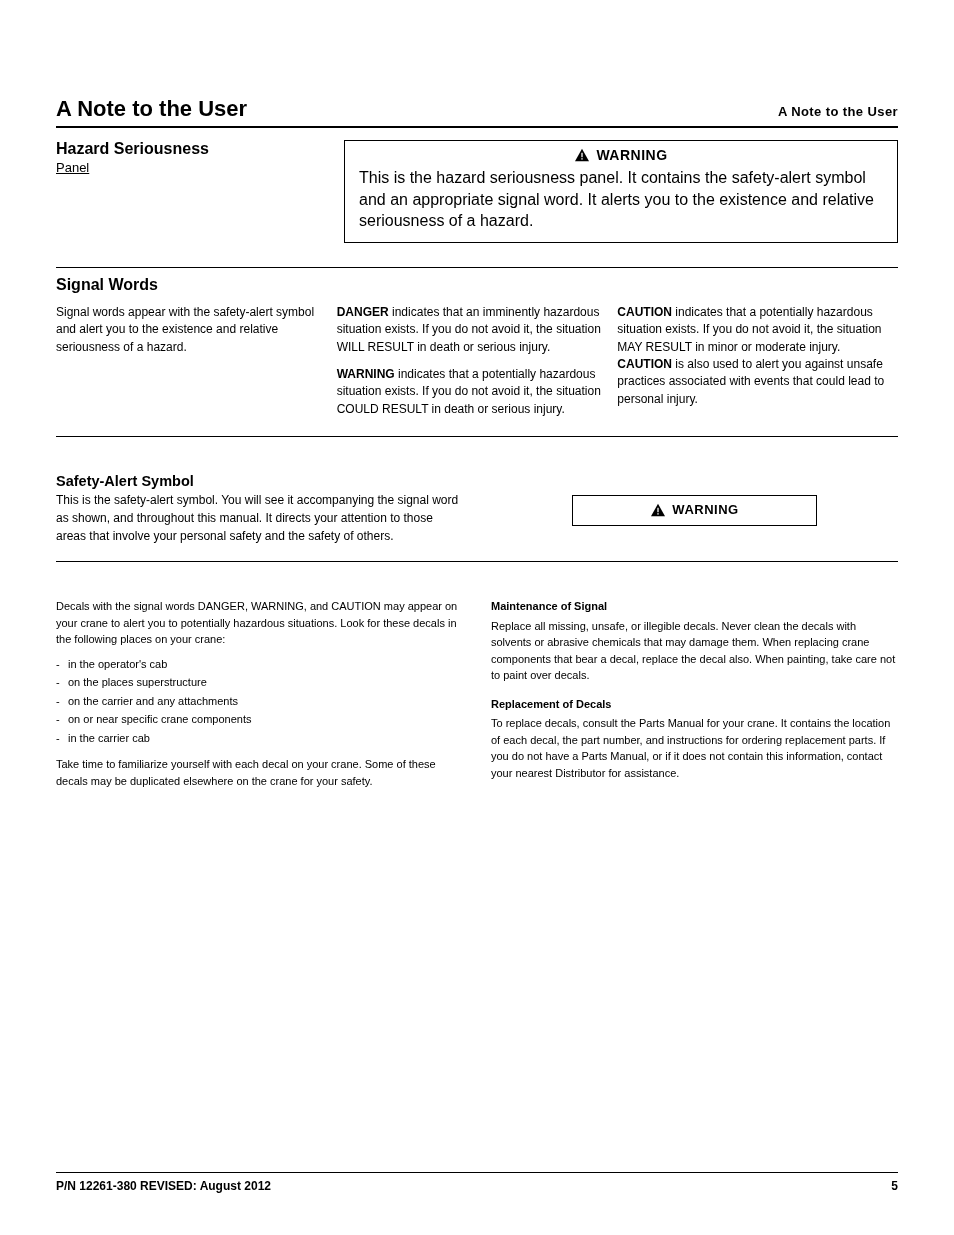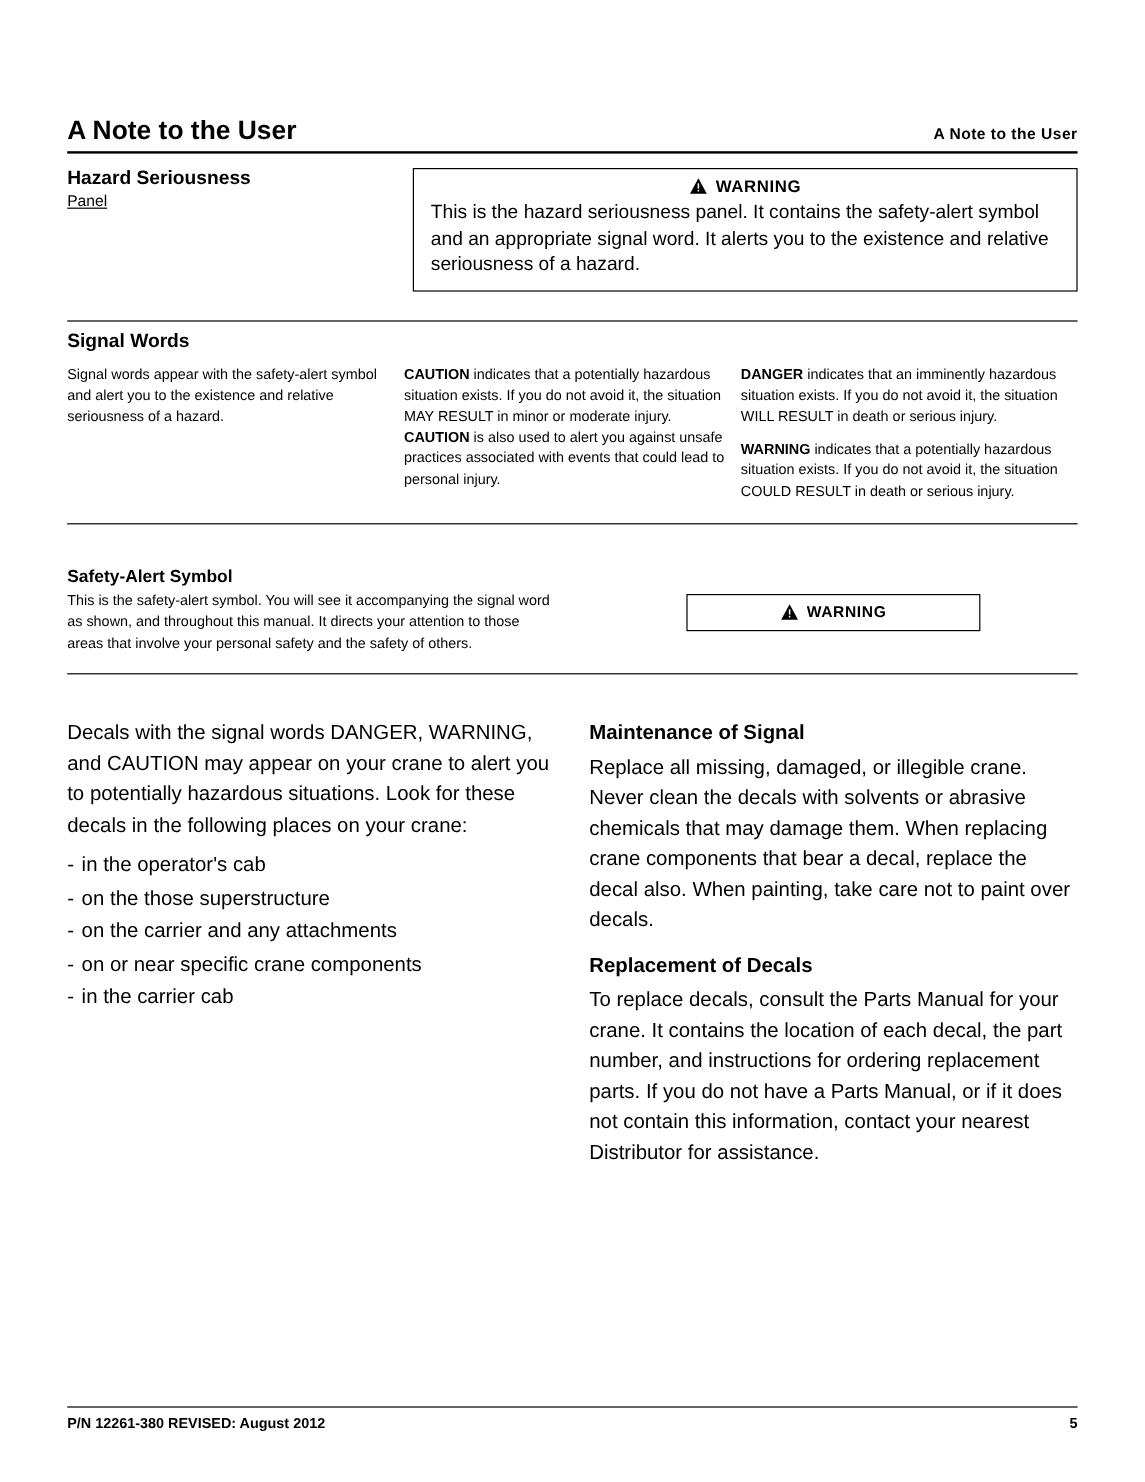--- a/index.html
+++ b/index.html
@@ -142,21 +142,21 @@
   .decals-block {
     margin-top: 36px;
   }
   .decals-columns {
     display: flex;
     gap: 28px;
     margin-top: 10px;
   }
   .decal-col {
     flex: 1;
-    font-size: 17px;
+    font-size: 11px;
     line-height: 1.5;
   }
   .decal-sub-head {
     font-weight: 700;
     margin-top: 12px;
     margin-bottom: 3px;
   }
   ul.dash-list {
     list-style: none;
     padding: 0;
@@ -219,26 +219,26 @@
       </div>
       <div class="warning-body">This is the hazard seriousness panel. It contains the safety-alert symbol and an appropriate signal word. It alerts you to the existence and relative seriousness of a hazard.</div>
     </div>
   </div>
   <hr class="hr-thin" style="margin-top:24px">
 
   <div class="sub-title" style="margin-top:8px">Signal Words</div>
   <div class="signal-columns">
     <div class="signal-col">Signal words appear with the safety-alert symbol and alert you to the existence and relative seriousness of a hazard.</div>
     <div class="signal-col">
-      <span class="signal-bold-inline">CAUTION</span><span> indicates that a potentially hazardous situation exists. If you do not avoid it, the situation MAY RESULT in minor or moderate injury. </span><span class="signal-bold-inline">CAUTION</span><span> is also used to alert you against unsafe practices associated with events that could lead to personal injury.</span>
-    </div>
-    <div class="signal-col">
       <span class="signal-bold-inline">DANGER</span><span> indicates that an imminently hazardous situation exists. If you do not avoid it, the situation WILL RESULT in death or serious injury.</span>
       <div style="height:10px"></div>
       <span class="signal-bold-inline">WARNING</span><span> indicates that a potentially hazardous situation exists. If you do not avoid it, the situation COULD RESULT in death or serious injury.</span>
+    </div>
+    <div class="signal-col">
+      <span class="signal-bold-inline">CAUTION</span><span> indicates that a potentially hazardous situation exists. If you do not avoid it, the situation MAY RESULT in minor or moderate injury. </span><span class="signal-bold-inline">CAUTION</span><span> is also used to alert you against unsafe practices associated with events that could lead to personal injury.</span>
     </div>
   </div>
   <hr class="hr-thin" style="margin-top:18px">
 
   <div class="symbol-block">
     <div class="symbol-col">
       <div class="symbol-head">Safety-Alert Symbol</div>
       <div class="symbol-txt">This is the safety-alert symbol. You will see it accompanying the signal word as shown, and throughout this manual. It directs your attention to those areas that involve your personal safety and the safety of others.</div>
     </div>
     <div class="symbol-col">
@@ -256,29 +256,30 @@
     </div>
   </div>
   <hr class="hr-thin" style="margin-top:16px">
 
   <div class="decals-block">
     <div class="decals-columns">
       <div class="decal-col">
         <div>Decals with the signal words DANGER, WARNING, and CAUTION may appear on your crane to alert you to potentially hazardous situations. Look for these decals in the following places on your crane:</div>
         <ul class="dash-list" style="margin-top:8px">
           <li>in the operator's cab</li>
-          <li>on the those superstructure</li>
+          <li>on the places superstructure</li>
           <li>on the carrier and any attachments</li>
           <li>on or near specific crane components</li>
           <li>in the carrier cab</li>
         </ul>
+        <div style="margin-top:10px">Take time to familiarize yourself with each decal on your crane. Some of these decals may be duplicated elsewhere on the crane for your safety.</div>
       </div>
       <div class="decal-col">
         <div class="decal-sub-head" style="margin-top:0">Maintenance of Signal</div>
-        <div>Replace all missing, damaged, or illegible crane. Never clean the decals with solvents or abrasive chemicals that may damage them. When replacing crane components that bear a decal, replace the decal also. When painting, take care not to paint over decals.</div>
+        <div>Replace all missing, unsafe, or illegible decals. Never clean the decals with solvents or abrasive chemicals that may damage them. When replacing crane components that bear a decal, replace the decal also. When painting, take care not to paint over decals.</div>
         <div class="decal-sub-head">Replacement of Decals</div>
         <div>To replace decals, consult the Parts Manual for your crane. It contains the location of each decal, the part number, and instructions for ordering replacement parts. If you do not have a Parts Manual, or if it does not contain this information, contact your nearest Distributor for assistance.</div>
       </div>
     </div>
   </div>
 
 </div>
 
 <div class="footer">
   <hr class="footer-hr">

